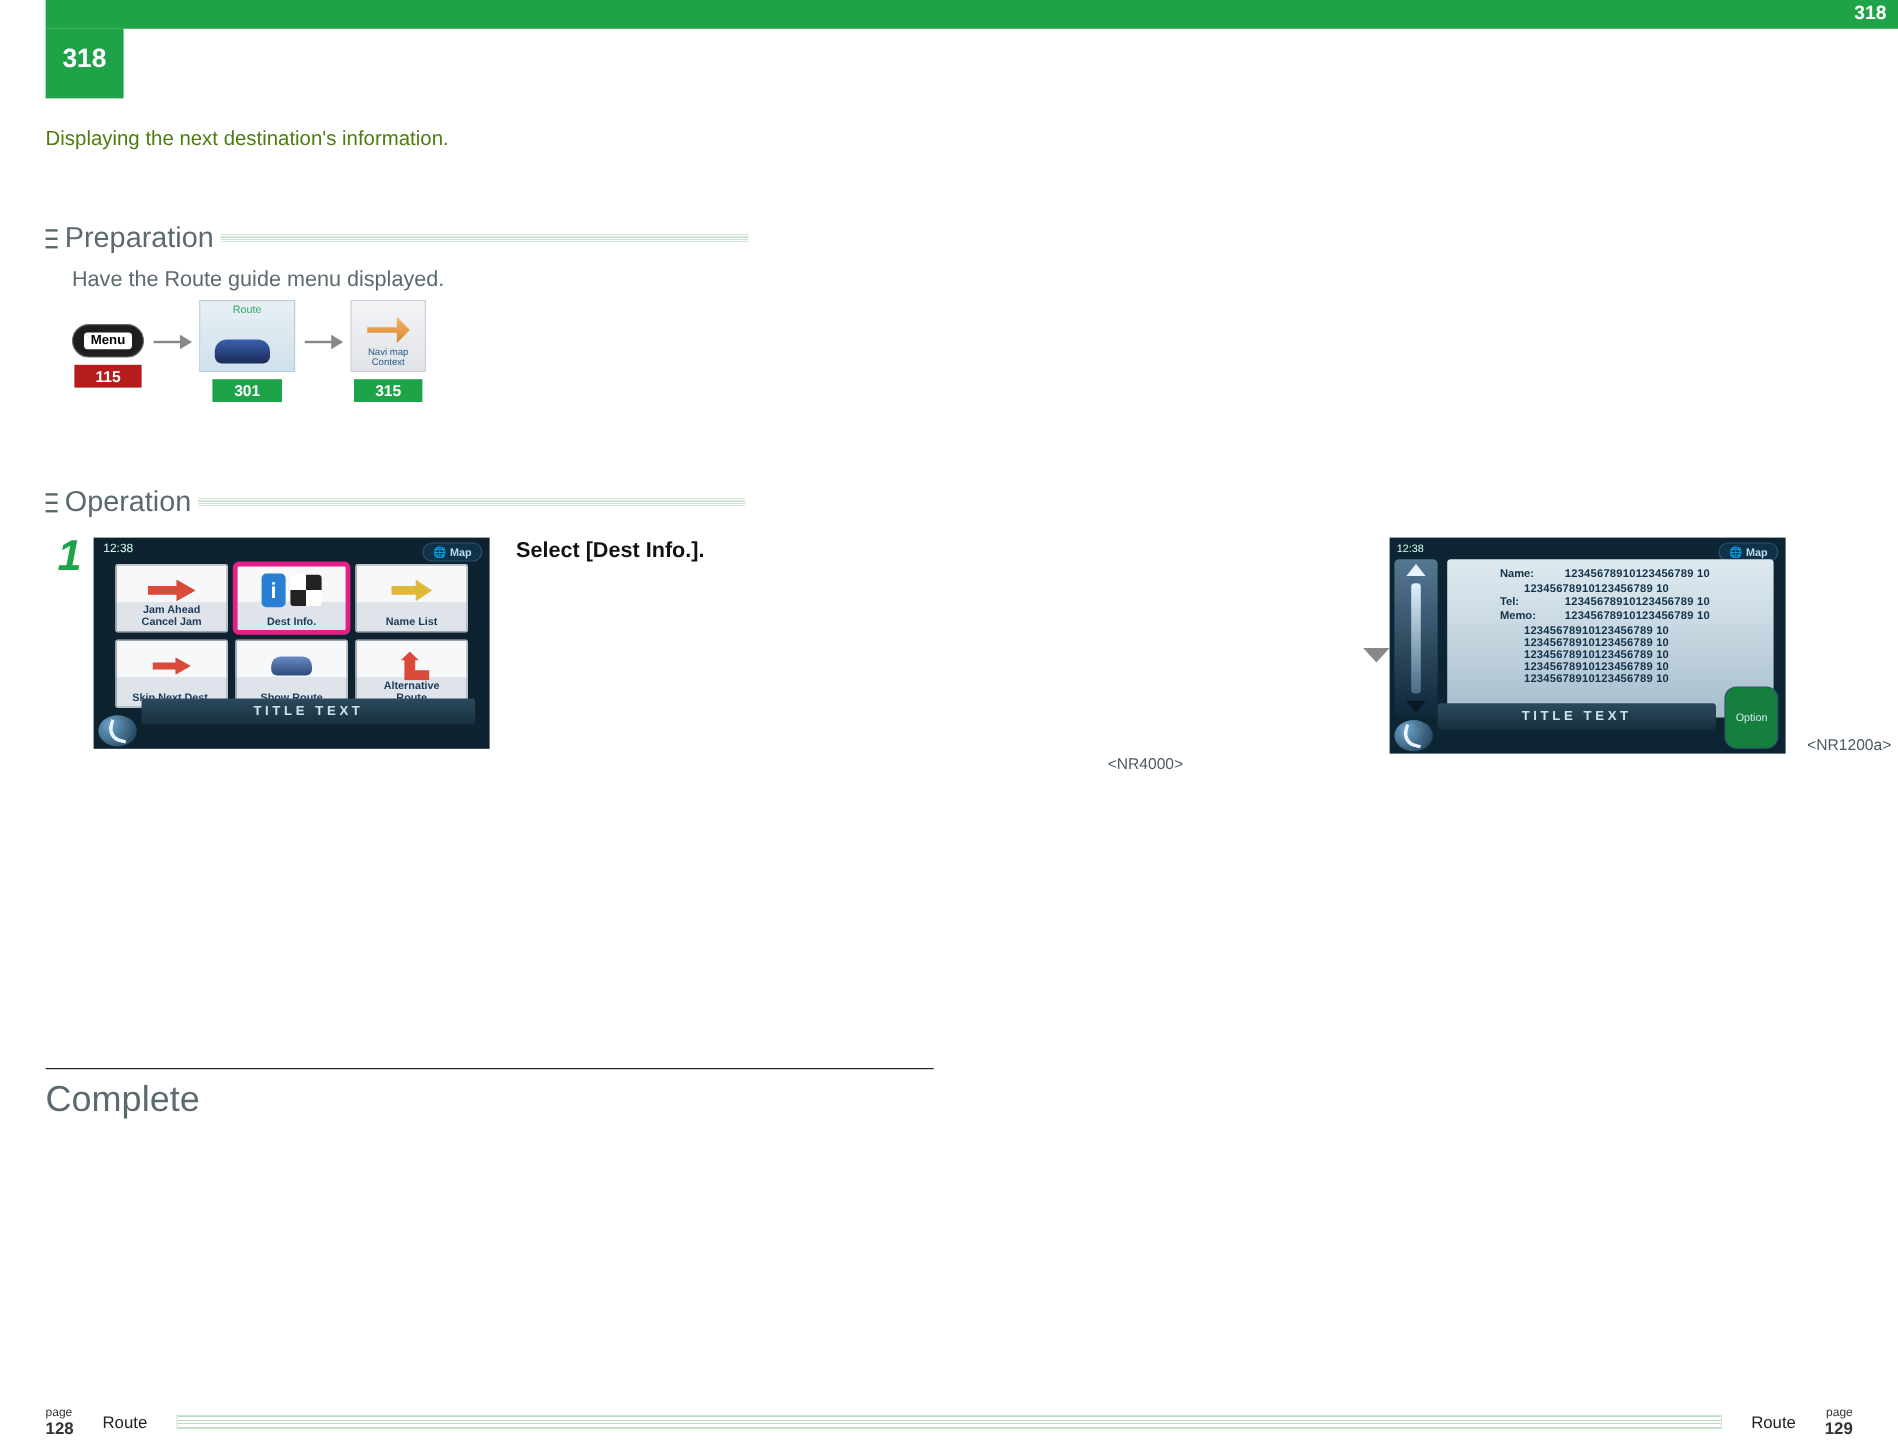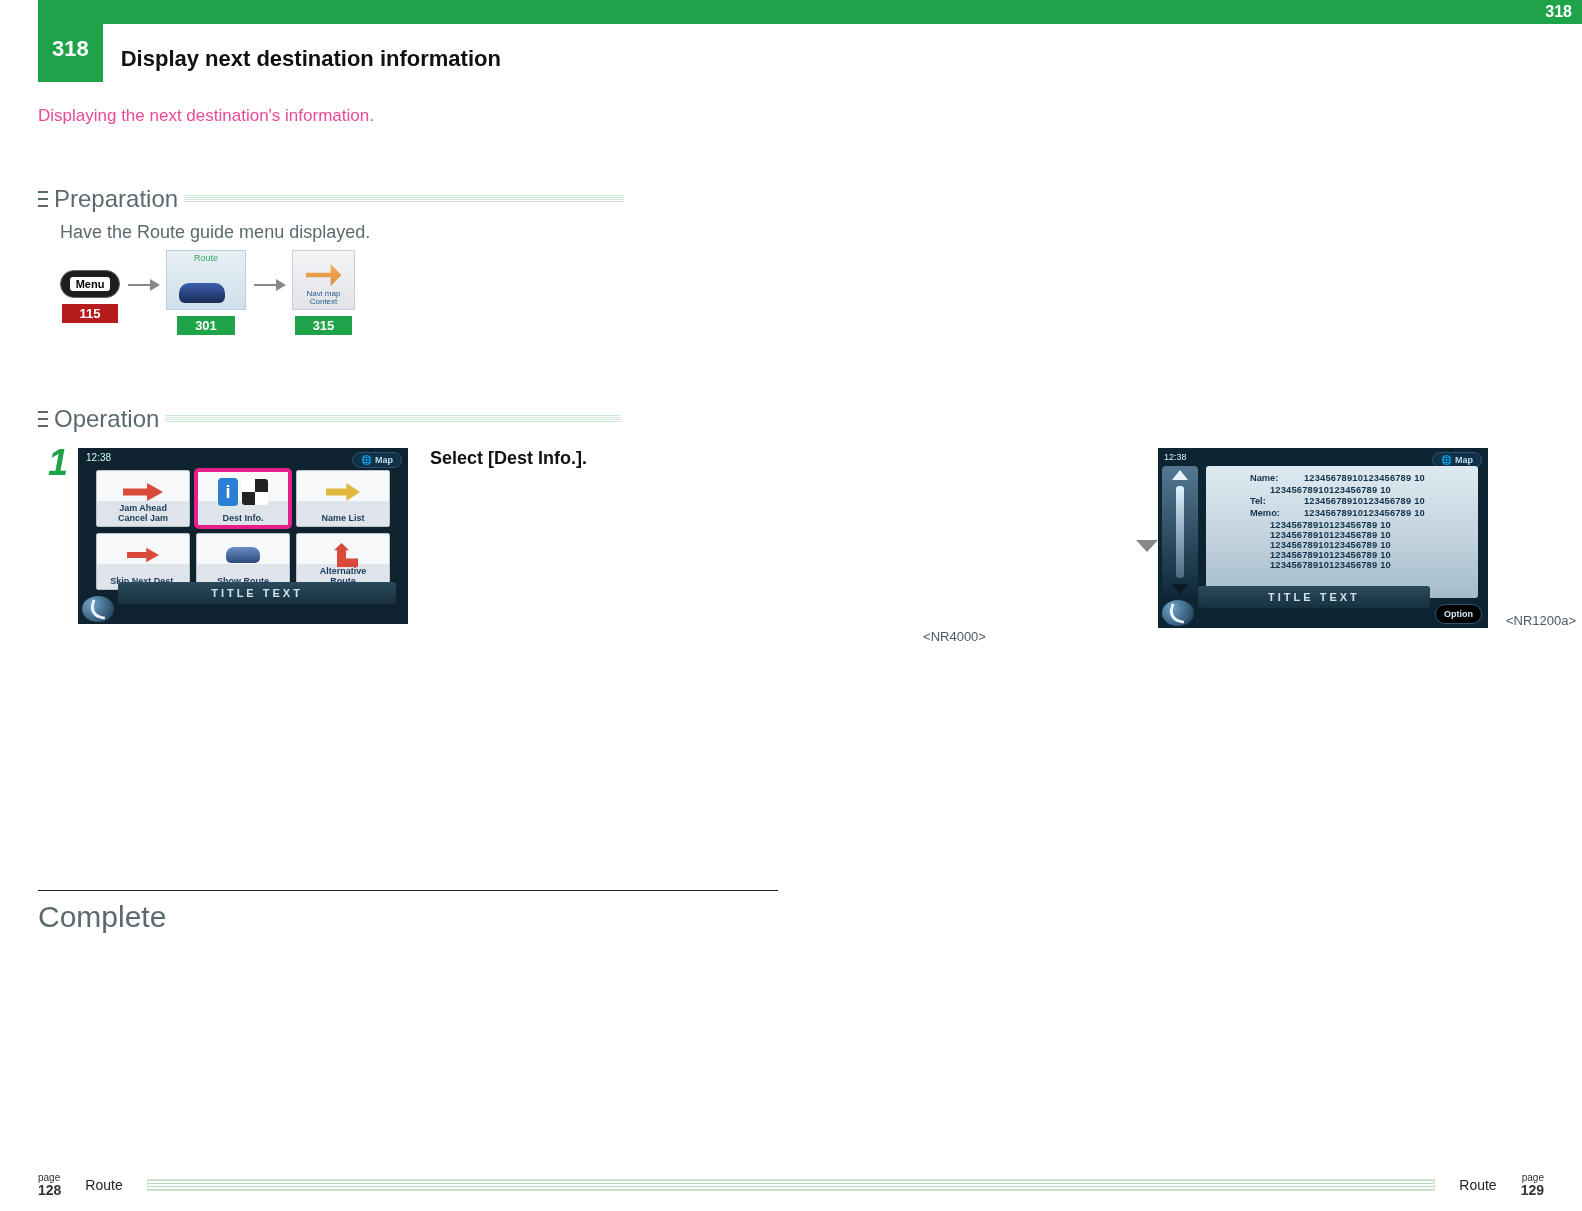--- a/index.html
+++ b/index.html
@@ -44,21 +44,21 @@
     font-size: 22px;
     font-weight: bold;
     margin-left: 18px;
     color: #111;
   }
   .intro-text {
     position: absolute;
     top: 106px;
     left: 38px;
     font-size: 17px;
-    color: #ec4899;
+    color: #4d7c0f;
   }
   .section-hd {
     position: absolute;
     display: flex;
     align-items: center;
     gap: 6px;
   }
   .section-hd .bars {
     width: 10px;
     height: 22px;
@@ -325,22 +325,22 @@
     padding: 6px 10px;
     font-size:9.3px; color:#12324a; font-weight:bold;
   }
   .info-panel .row { display:flex; gap:8px; line-height:1.35; }
   .info-panel .k { width:46px;margin-left:34px; }
   .info-panel .v { letter-spacing:0.2px; }
   .info-panel .cont { margin-left:54px; }
   .nav-screen2 .title-bar { left:40px; }
   .opt-pill {
     position:absolute; right:6px; bottom:4px;
-    background:#000000; color:#d7e9f3; font-size:9px; font-weight:bold;
-    padding:4px 8px; border-radius:10px; border:1px solid #2e556e;
+    background:#15803d; color:#d7e9f3; font-size:9px; font-weight:normal;
+    padding:20px 8px; border-radius:10px; border:1px solid #2e556e;
   }
 
   .rule-line {
     position:absolute; left:38px; top: 890px; width: 740px;
     border-top: 1px solid #222;
   }
   .complete {
     position:absolute; left:38px; top: 900px;
     font-size: 30px; color:#5b6a6f; font-weight:300;
   }
@@ -363,21 +363,20 @@
 </style>
 </head>
 <body>
 
 <div class="top-green-bar">
   <span>318</span>
 </div>
 
 <div class="header-row">
   <div class="header-badge">318</div>
-  <div class="header-title">Display next destination information</div>
 </div>
 
 <div class="intro-text">Displaying the next destination's information.</div>
 
 <div class="section-hd prep-hd">
   <div class="bars">
       <span></span>
       <span></span>
       <span></span>
     </div>

